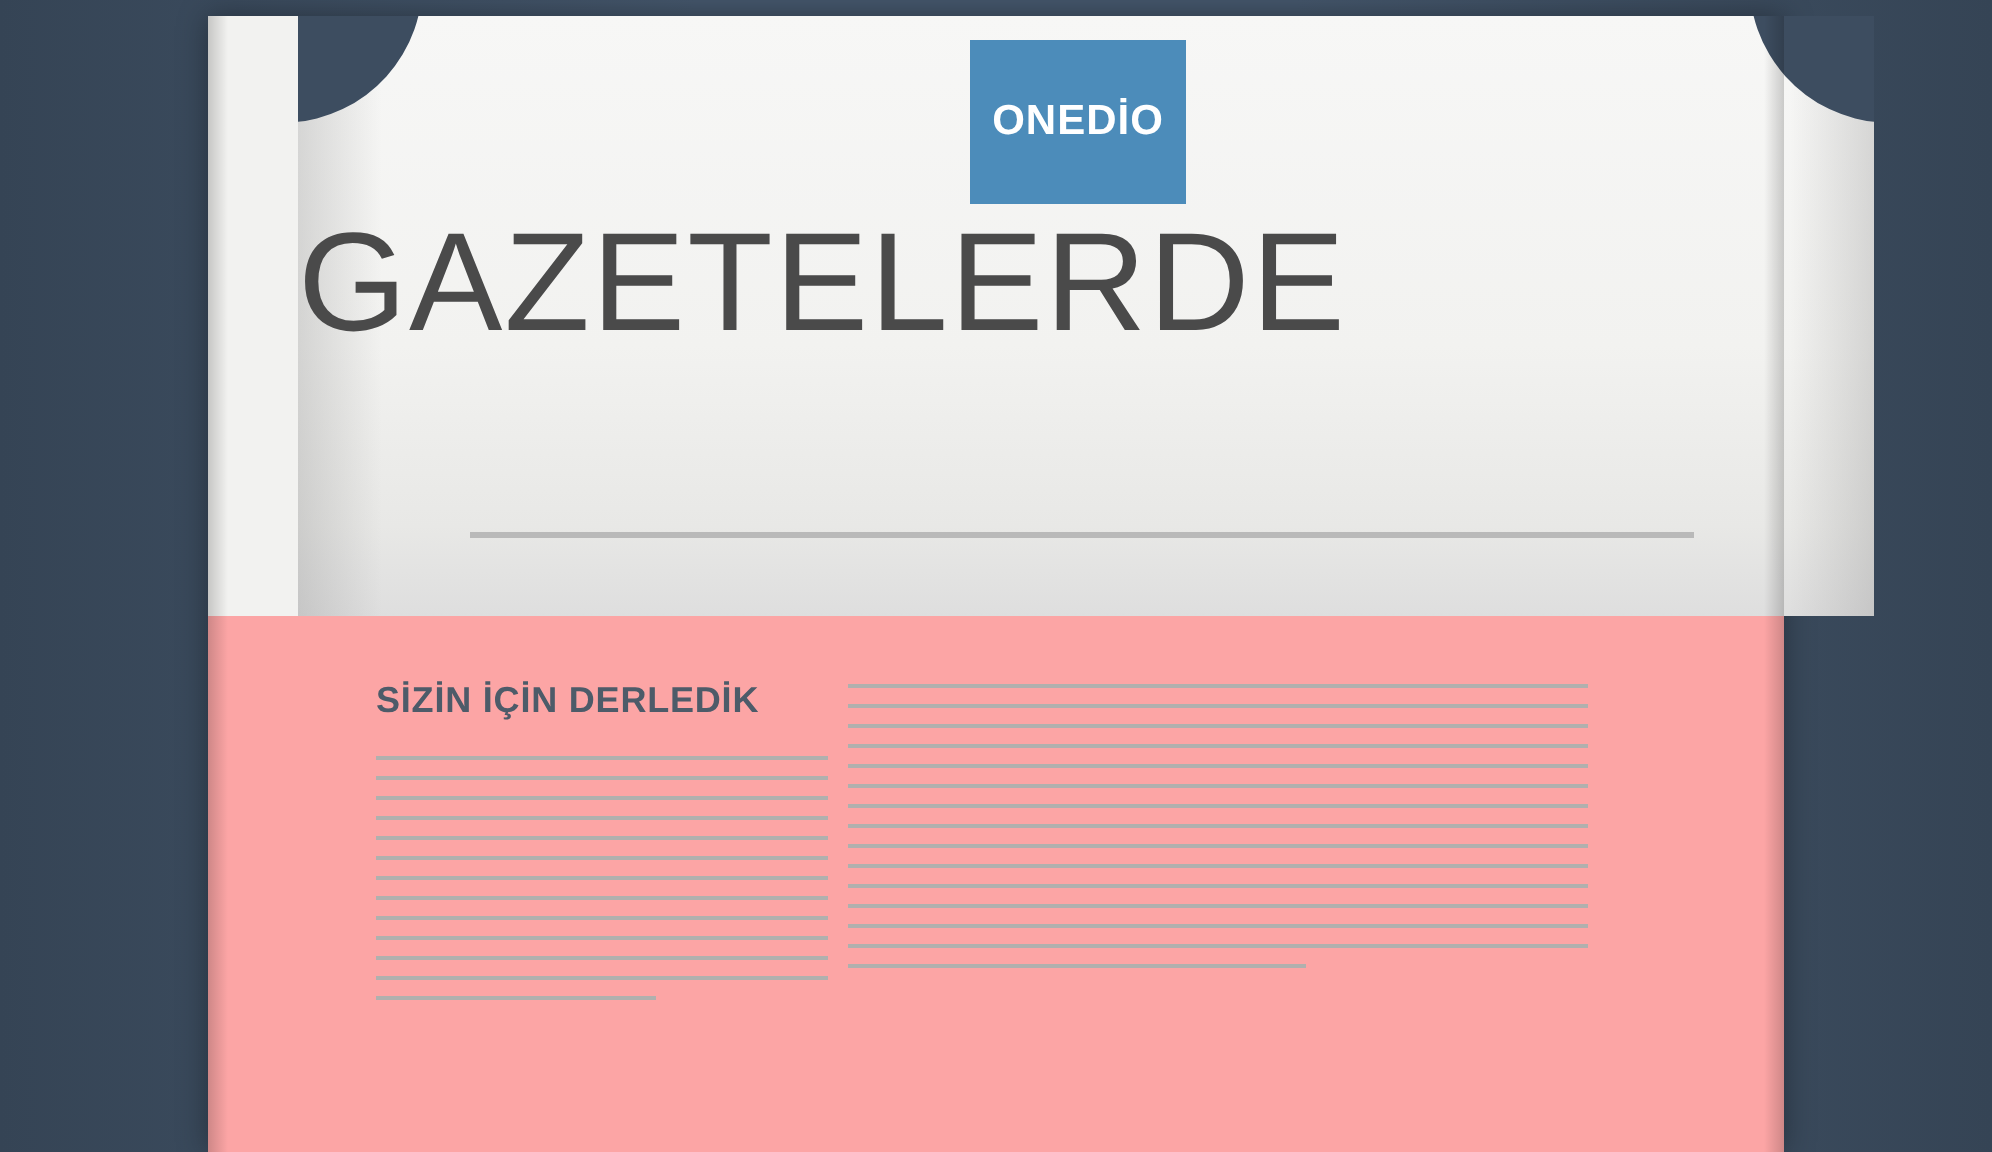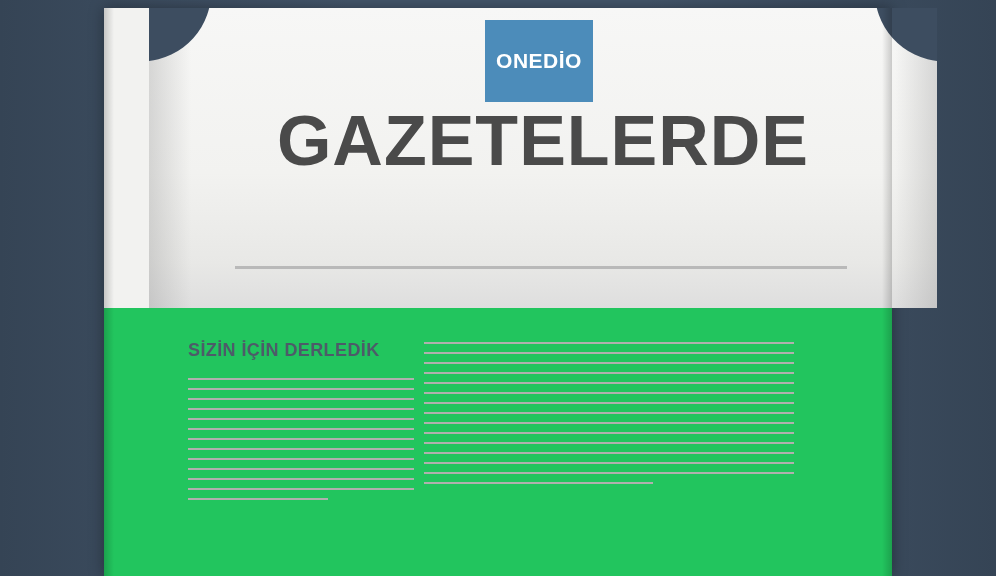--- a/index.html
+++ b/index.html
@@ -105,25 +105,25 @@
     font-size: 21px;
     font-weight: bold;
     letter-spacing: 0.5px;
   }
 
   .headline {
     position: absolute;
     left: 0;
     top: 96px;
     width: 788px;
-    text-align: center;
+    text-align: left;
     color: #4a4a4a;
     font-size: 70px;
     line-height: 74px;
-    font-weight: bold;
+    font-weight: normal;
     letter-spacing: 1px;
   }
   .headline .l2 {
     display: block;
   }
 
   .rule {
     position: absolute;
     left: 86px;
     top: 258px;
@@ -131,21 +131,21 @@
     height: 3px;
     background: #b9b9b9;
   }
 
   .body-area {
     position: absolute;
     left: 0;
     top: 300px;
     width: 788px;
     height: 268px;
-    background: #22c55e;
+    background: #fca5a5;
   }
 
   .kicker {
     position: absolute;
     left: 84px;
     top: 32px;
     color: #4d5b69;
     font-size: 18px;
     font-weight: bold;
     letter-spacing: 0.4px;

